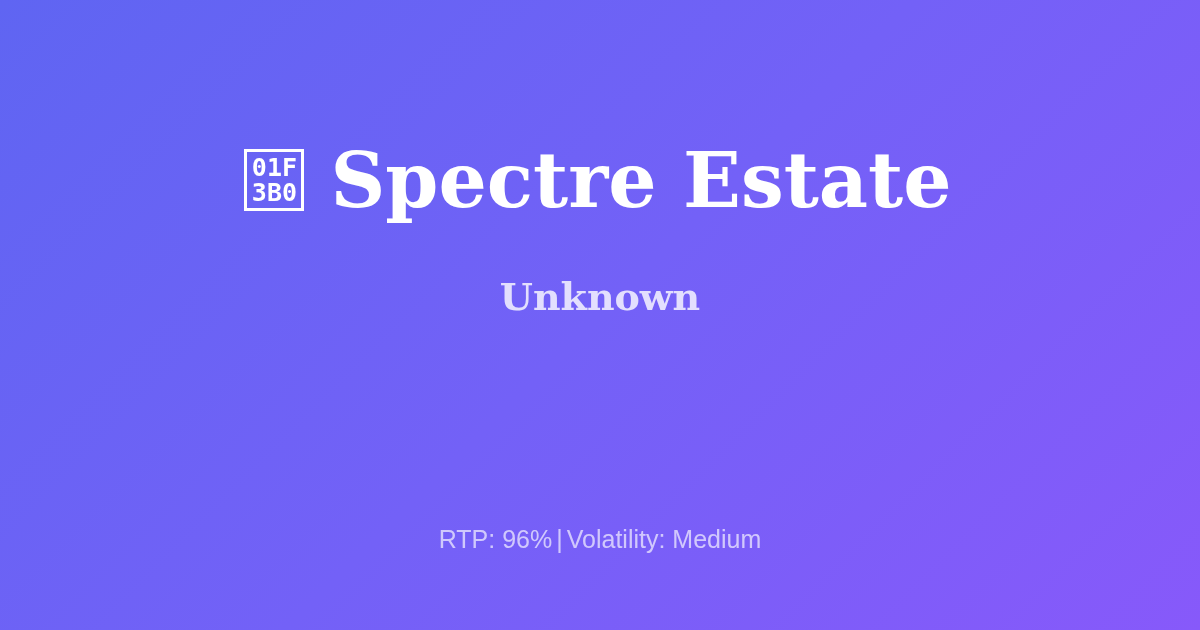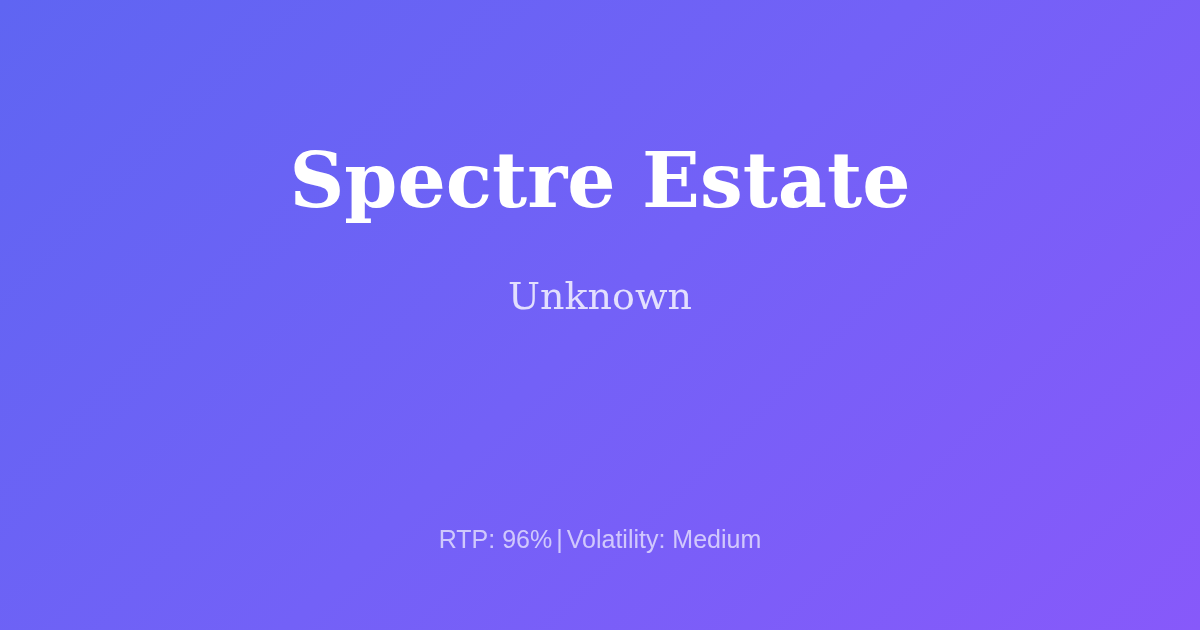--- a/index.html
+++ b/index.html
@@ -83,21 +83,21 @@
     color: #ffffff;
     letter-spacing: 0px;
     white-space: nowrap;
     margin: 4px;
   }
 
   .og-subtitle {
     margin: 16px;
     margin-top: 52px;
     font-family: "DejaVu Serif", "Liberation Serif", serif;
-    font-weight: 400;
+    font-weight: 700;
     font-size: 38px;
     line-height: 1.1;
     color: rgba(255, 255, 255, 0.80);
     text-align: right;
   }
 
   
   .og-footer {
     position: absolute;
     left: 0;
@@ -117,20 +117,24 @@
 </style>
 </head>
 <body>
 
 <div class="og-card">
 
   <div class="center-block">
 
     <div class="title-row">
 
+      <span class="tofu-icon">
+        <span class="tofu-line">01F</span>
+        <span class="tofu-line">3B0</span>
+      </span>
 
       <h1 class="og-title">Spectre Estate</h1>
 
     </div>
 
     <p class="og-subtitle">Unknown</p>
 
   </div>
 
   <div class="og-footer">

